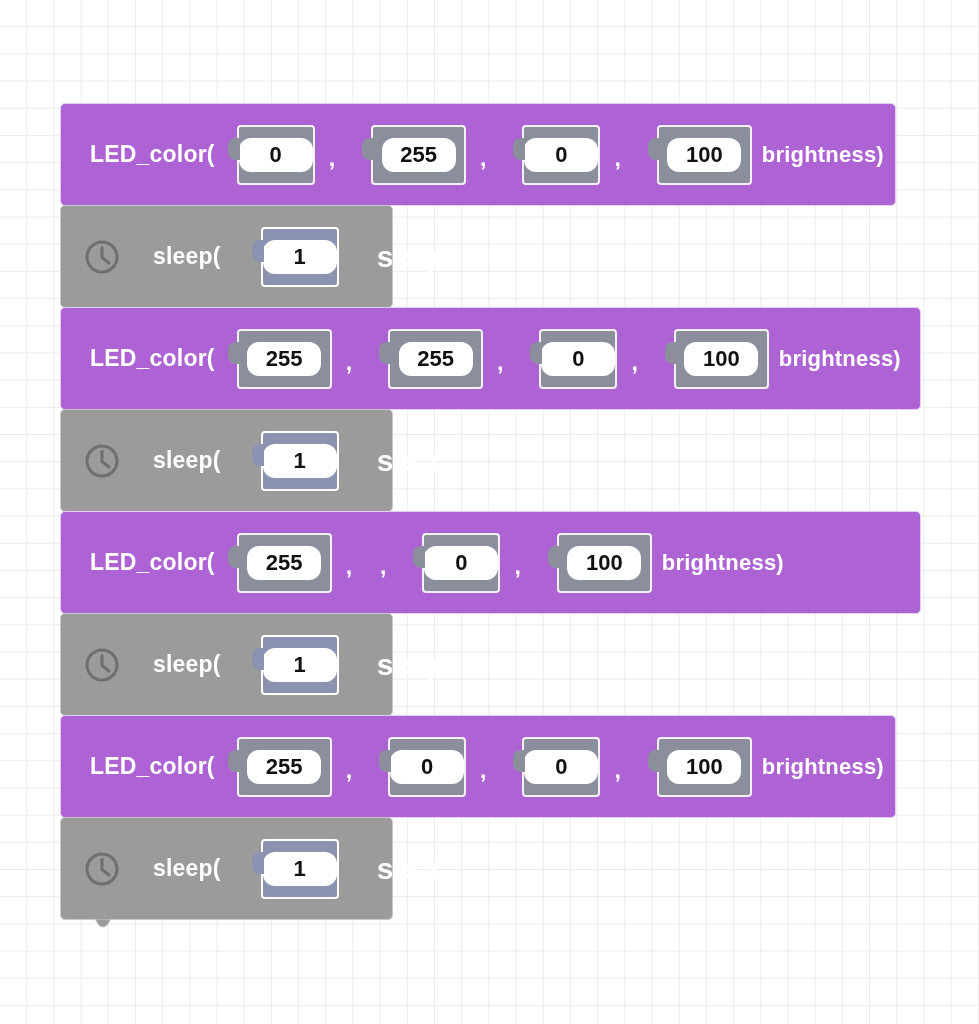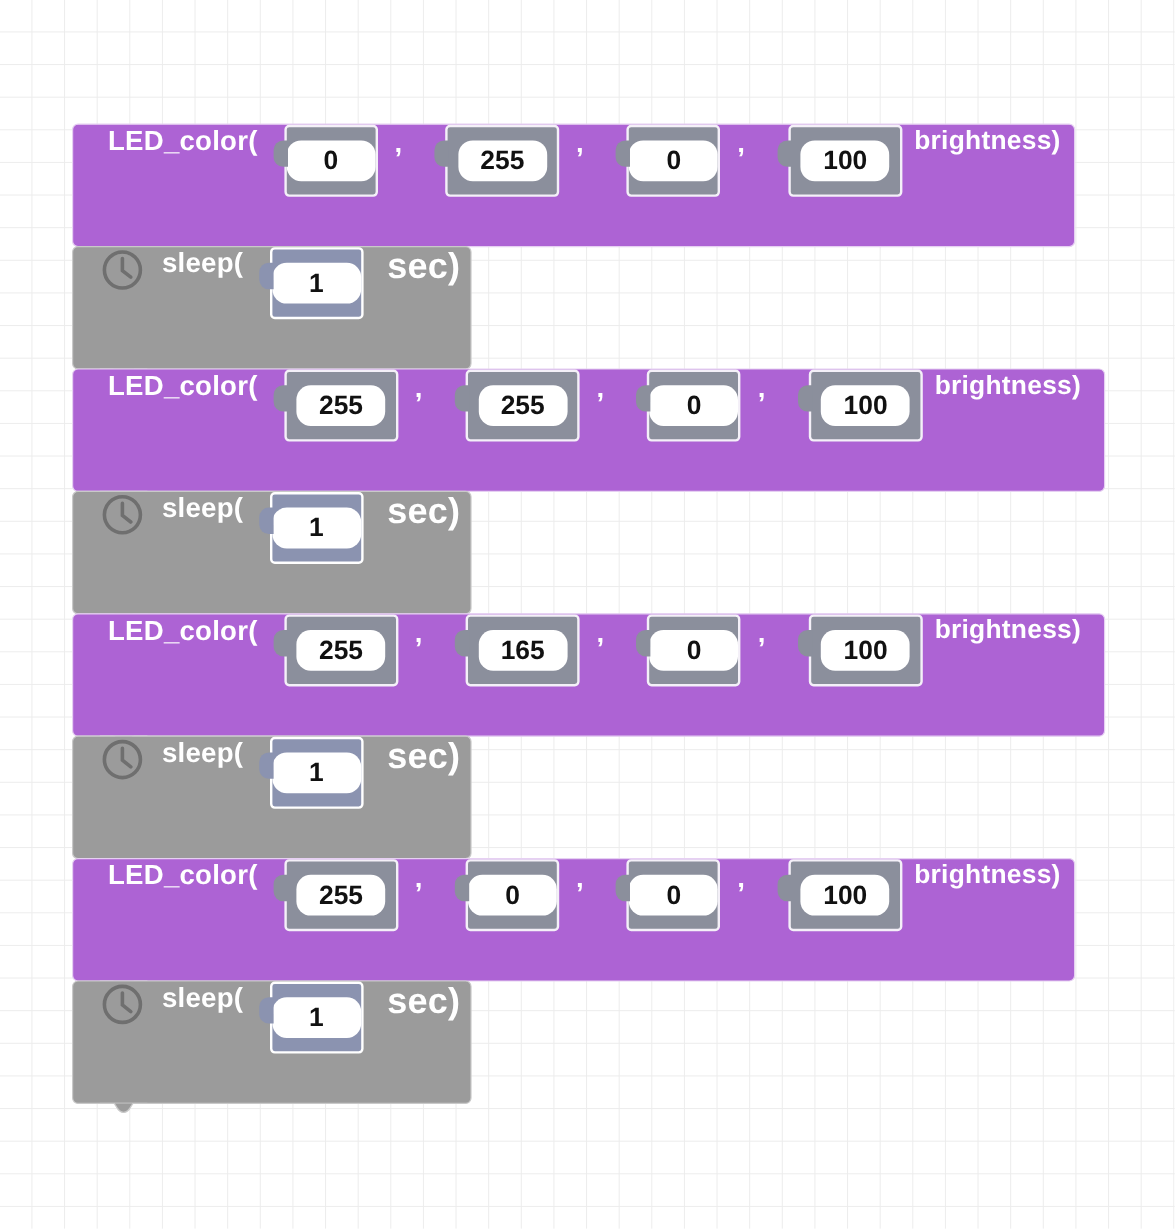--- a/index.html
+++ b/index.html
@@ -30,39 +30,40 @@
   
   #block-stack {
     position: absolute;
     left: 60px;
     top: 103px;
   }
 
   .block {
     position: relative;
     display: flex;
-    align-items: flex-start;
+    align-items: center;
     box-sizing: border-box;
     margin-bottom: -1px;
   }
 
   .block-led {
     height: 103px;
     background: #ad63d4;
     border: 1px solid #e6d0f2;
     border-radius: 5px 5px 5px 5px;
     padding-left: 29px;
   }
   .block-sleep {
     height: 103px;
     background: #9b9b9b;
     border: 1px solid #c9c9c9;
     border-radius: 5px;
     width: 333px;
     padding-left: 22px;
+    gap: 18px;
   }
 
   
   .notch-top, .notch-bottom {
     position: absolute;
     left: 22px;
     width: 40px;
     height: 9px;
     pointer-events: none;
   }
@@ -268,24 +269,20 @@
 
     <div class="block block-led" style="width:861px;">
       <span class="block-label label-led">LED_color(</span>
 
       <span class="socket socket-num w-md">
         <span class="tab"></span>
         <span class="pill">255</span>
       </span>
       <span class="comma">,</span>
 
-      <span class="socket socket-num w-md">
-        <span class="tab"></span>
-        <span class="pill">165</span>
-      </span>
       <span class="comma">,</span>
 
       <span class="socket socket-num w-sm">
         <span class="tab"></span>
         <span class="pill">0</span>
       </span>
       <span class="comma">,</span>
 
       <span class="socket socket-num w-md">
         <span class="tab"></span>

